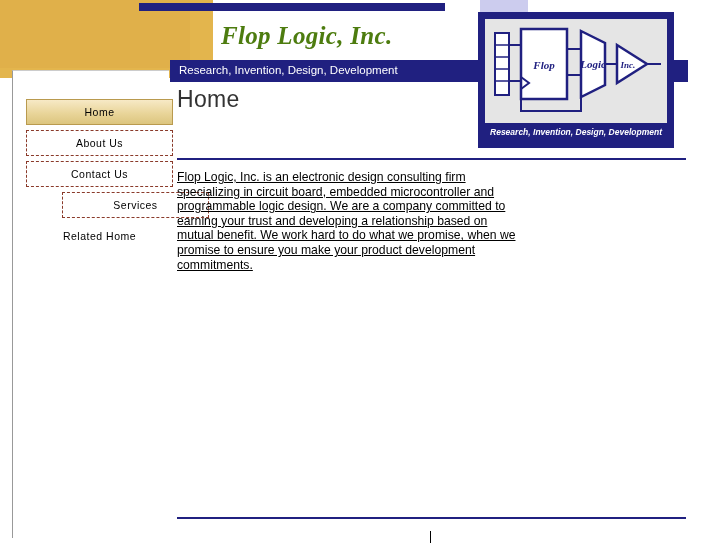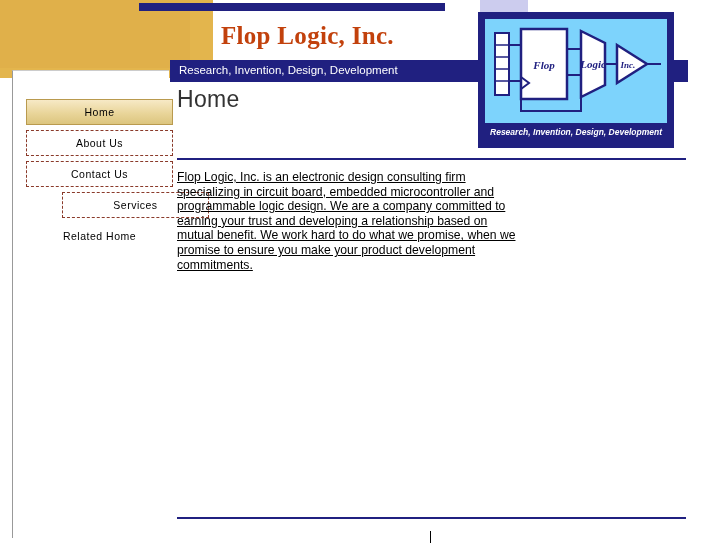--- a/index.html
+++ b/index.html
@@ -52,23 +52,24 @@
     position: absolute;
     left: 139px; top: 3px;
     width: 306px;
     height: 8px;
     background: #202080;
   }
   .site-title {
     position: absolute;
     left: 221px; top: 22px;
     font-family: "Liberation Serif", serif;
+    font-style: italic;
     font-weight: bold;
     font-size: 25px;
-    color: #c2410c;
+    color: #4d7c0f;
     letter-spacing: 0.3px;
   }
   
   .tagline-bar {
     position: absolute;
     left: 170px; top: 60px;
     width: 516px;
     height: 22px;
     background: #202080;
   }
@@ -88,21 +89,21 @@
     height: 136px;
     background: #202080;
     border: 3px solid #202080;
     box-sizing: border-box;
   }
   .logo-inner {
     position: absolute;
     left: 484px; top: 18px;
     width: 184px;
     height: 124px;
-    background: #7dd3fc;
+    background: #e5e5e5;
     border: 1px solid #202080;
     box-sizing: border-box;
     overflow: hidden;
   }
   .logo-caption {
     position: absolute;
     left: 484px; top: 123px;
     width: 184px;
     height: 19px;
     background: #202080;

